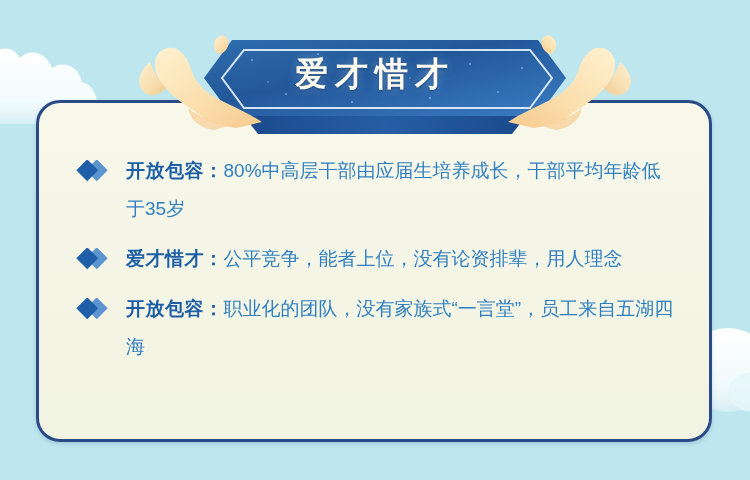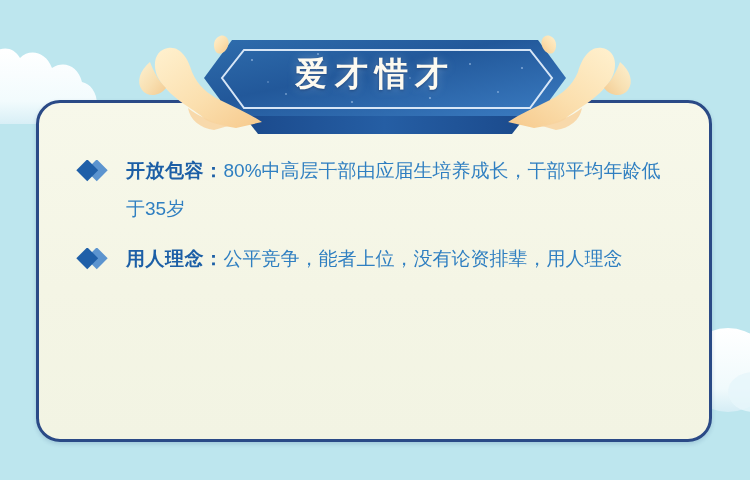--- a/index.html
+++ b/index.html
@@ -241,19 +241,28 @@
       <div class="item-text"><span class="item-label">开放包容：</span><span class="item-body">80%中高层干部由应届生培养成长，干部平均年龄低于35岁</span></div>
     </div>
 
     <div class="item">
       <span class="bullet">
         <svg width="36" height="22" viewBox="0 0 36 22">
           <rect x="13" y="2.5" width="15.5" height="15.5" transform="rotate(45 20.75 10.25)" fill="#5c94cf"></rect>
           <rect x="3.5" y="2.5" width="15.5" height="15.5" transform="rotate(45 11.25 10.25)" fill="#1f5fa8"></rect>
         </svg>
       </span>
-      <div class="item-text"><span class="item-label">用人理念：</span><span class="item-body">公平竞争，能者上位，没有论资排辈，用人理念</span></div>
+      <div class="item-text"><span class="item-label">爱才惜才：</span><span class="item-body">公平竞争，能者上位，没有论资排辈，用人理念</span></div>
     </div>
 
+    <div class="item">
+      <span class="bullet">
+        <svg width="36" height="22" viewBox="0 0 36 22">
+          <rect x="13" y="2.5" width="15.5" height="15.5" transform="rotate(45 20.75 10.25)" fill="#5c94cf"></rect>
+          <rect x="3.5" y="2.5" width="15.5" height="15.5" transform="rotate(45 11.25 10.25)" fill="#1f5fa8"></rect>
+        </svg>
+      </span>
+      <div class="item-text"><span class="item-label">开放包容：</span><span class="item-body">职业化的团队，没有家族式“一言堂”，员工来自五湖四海</span></div>
+    </div>
 
   </div>
 
 </div>
 
 </body></html>

